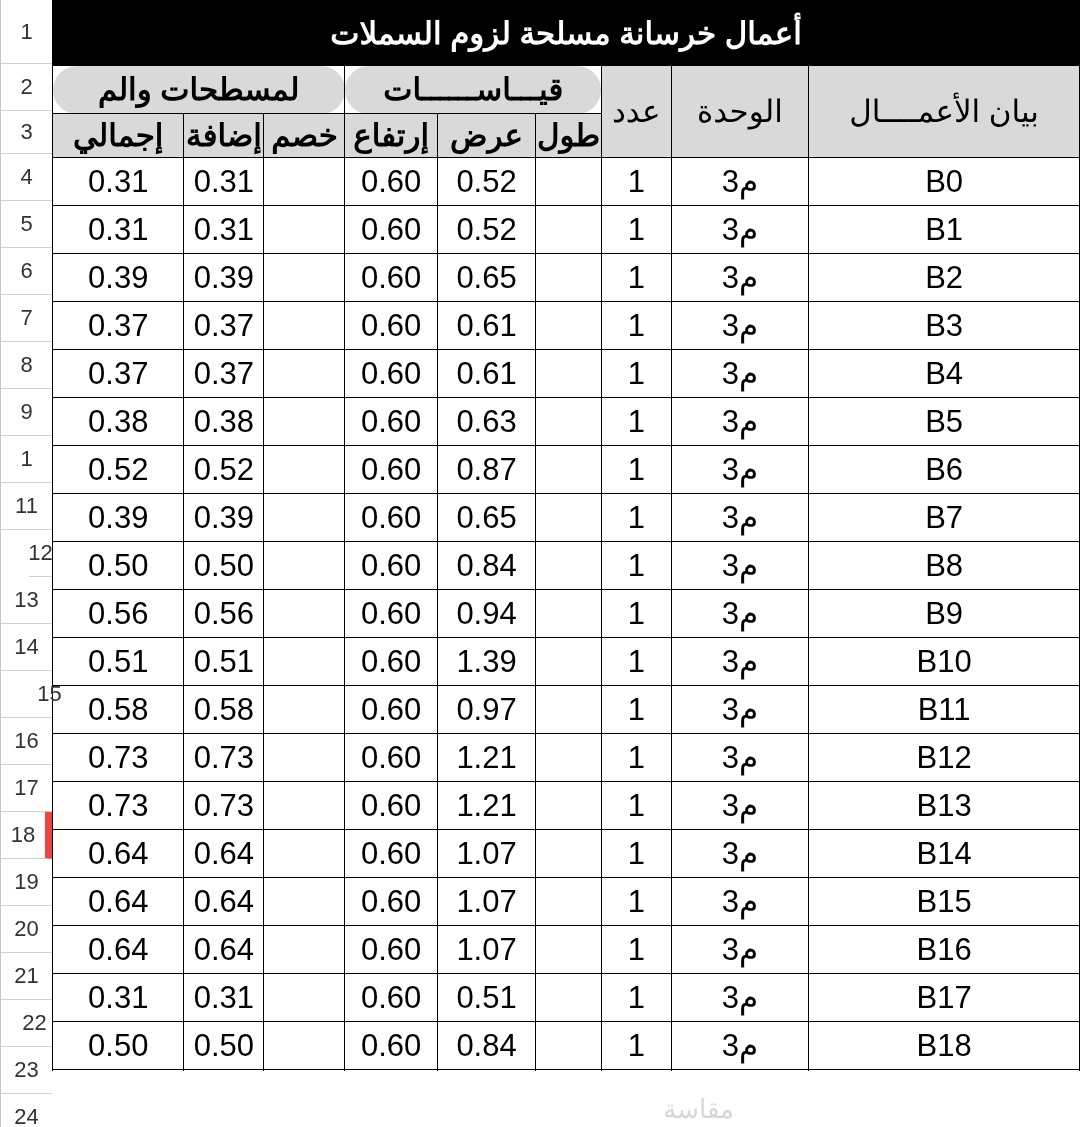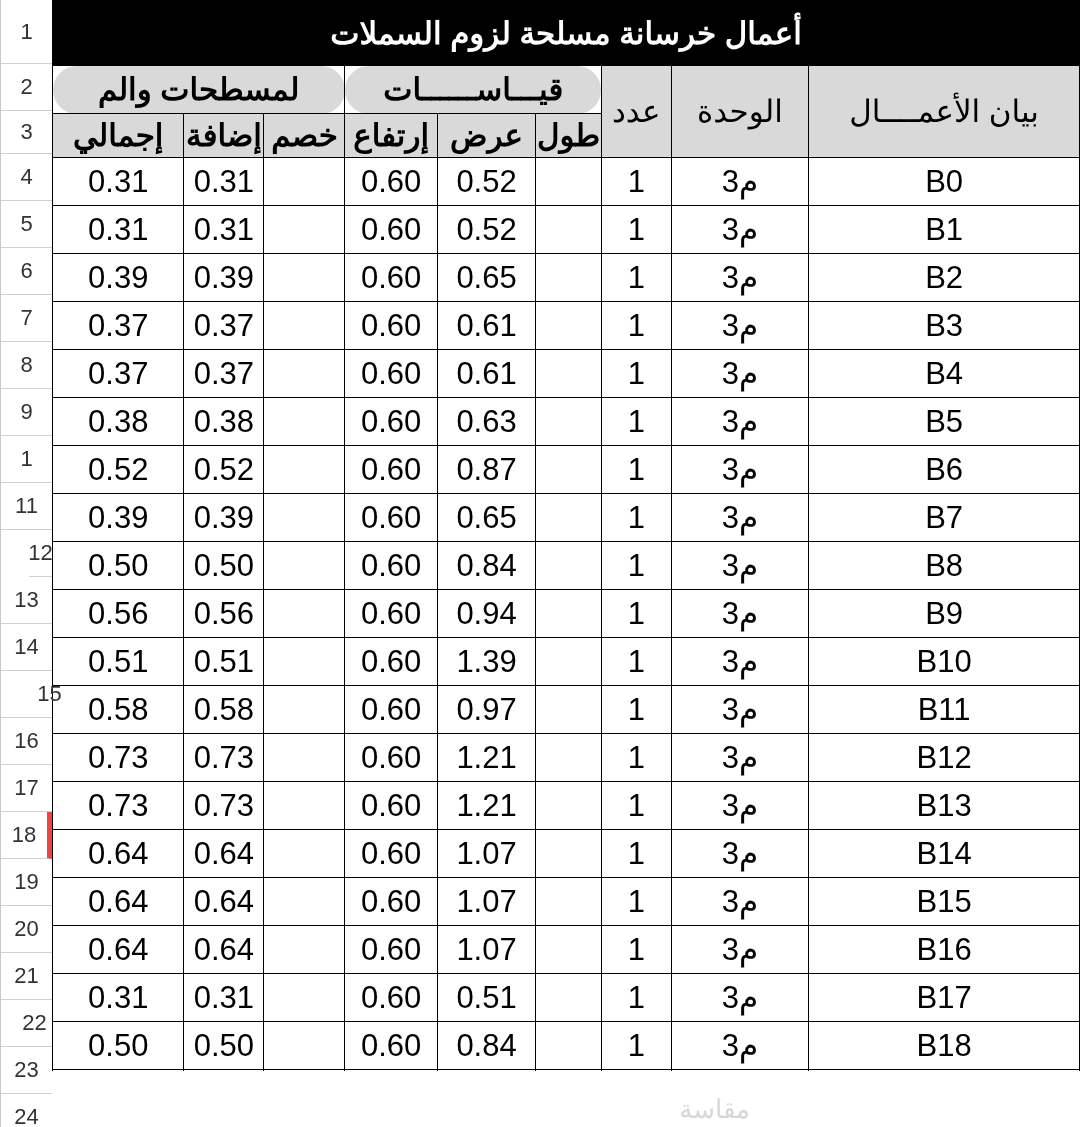--- a/index.html
+++ b/index.html
@@ -110,27 +110,27 @@
     border-bottom: 1px solid #d0d0d0;
     background: #ffffff;
     color: #333333;
     font-size: 22px;
     display: flex;
     align-items: center;
     justify-content: center;
     flex: 0 0 auto;
   }
   .rownum.sel {
-    border-right: 5px solid #ef4444;
+    border-right: 7px solid #ef4444;
     font-weight: normal;
   }
   .watermark {
     position: absolute;
     bottom: 2px;
-    right: 330px;
+    right: 346px;
     font-size: 26px;
     color: #c9c9c9;
     opacity: 0.75;
     pointer-events: none;
   }
 </style>
 </head>
 <body>
 
 <div id="sheet">

